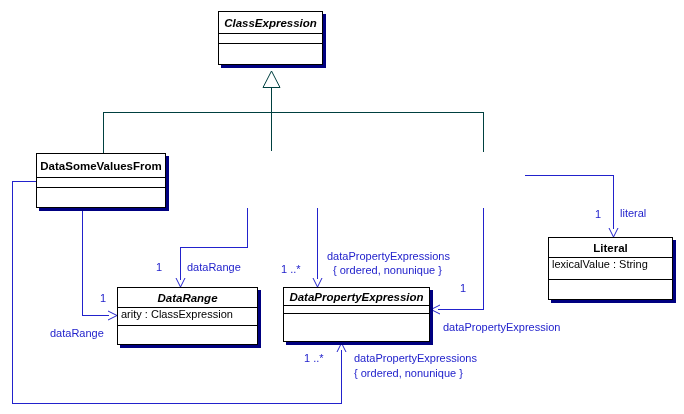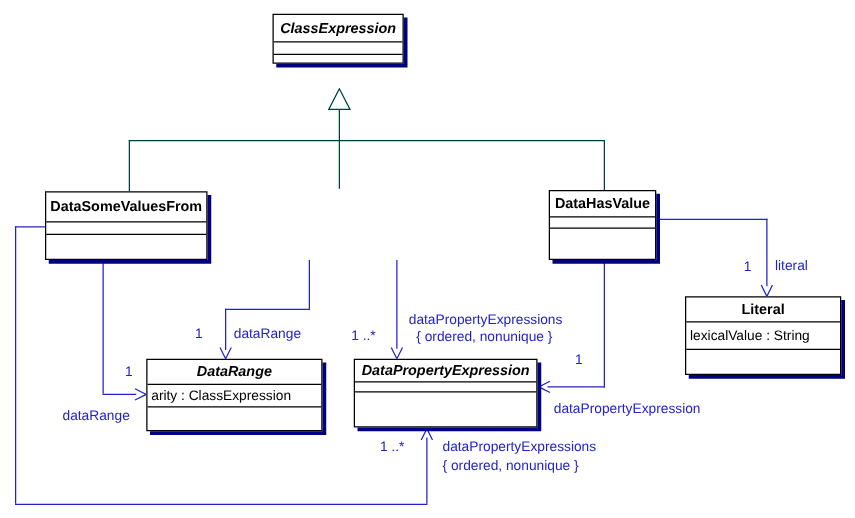--- a/index.html
+++ b/index.html
@@ -5,21 +5,21 @@
   html,body{margin:0;padding:0;background:#ffffff}
   .stage{position:relative;width:684px;height:414px;background:#ffffff;
          font-family:"Liberation Sans",sans-serif;overflow:hidden}
   
   .ubox{position:absolute;box-sizing:border-box;background:#ffffff;border:1px solid #000000;
         box-shadow:3px 3px 0 #000080;display:flex;flex-direction:column}
   .cname{border-bottom:1px solid #000000;font-weight:bold;font-size:11.5px;color:#000000;
          display:flex;align-items:center;justify-content:center;letter-spacing:0;box-sizing:border-box}
   .abstract .cname{font-style:italic}
   .cattrs{border-bottom:1px solid #000000;font-size:11px;color:#000000;
-          display:flex;align-items:center;padding-left:3px;box-sizing:border-box}
+          display:flex;align-items:flex-start;padding-left:3px;box-sizing:border-box}
   .cops{flex:1}
   
   .seg{position:absolute;background:#2222cc}
   .seg.gen{background:#004040}
   .h{height:1px}
   .v{width:1px}
   
   .lbl{position:absolute;color:#2222cc;font-size:11px;line-height:12px;white-space:nowrap}
   .ah{position:absolute}
 </style>
@@ -82,38 +82,33 @@
   <div class="lbl" style="left:443px;top:321px">dataPropertyExpression</div>
 
   <div class="seg h" style="left:525px;top:175px;width:89px"></div>
   <div class="seg v" style="left:613px;top:175px;height:54px"></div>
   <svg class="ah" style="left:608px;top:227px" width="11" height="11">
     <polyline points="1,1 5.5,10 10,1" fill="none" stroke="#2222cc" stroke-width="1"></polyline>
   </svg>
   <div class="lbl" style="left:595px;top:208px">1</div>
   <div class="lbl" style="left:620px;top:207px">literal</div>
 
-  <div class="ubox abstract" style="left:218px;top:11px;width:105px;height:40px">
+  <div class="ubox abstract" style="left:218px;top:11px;width:105px;height:54px">
     <div class="cname" style="height:22px">ClassExpression</div>
     <div class="cattrs" style="height:10px"></div>
     <div class="cops"></div>
   </div>
 
   <div class="ubox" style="left:36px;top:153px;width:130px;height:55px">
     <div class="cname" style="height:24px">DataSomeValuesFrom</div>
     <div class="cattrs" style="height:10px"></div>
     <div class="cops"></div>
   </div>
 
 
-  <div class="ubox" style="left:439px;top:152px;width:86px;height:56px">
-    <div class="cname" style="height:21px">DataHasValue</div>
-    <div class="cattrs" style="height:9px"></div>
-    <div class="cops"></div>
-  </div>
 
   <div class="ubox abstract" style="left:117px;top:287px;width:141px;height:58px">
     <div class="cname" style="height:20px">DataRange</div>
     <div class="cattrs" style="height:18px">
       <span>arity : ClassExpression</span>
     </div>
     <div class="cops"></div>
   </div>
 
   <div class="ubox abstract" style="left:283px;top:287px;width:147px;height:55px">

